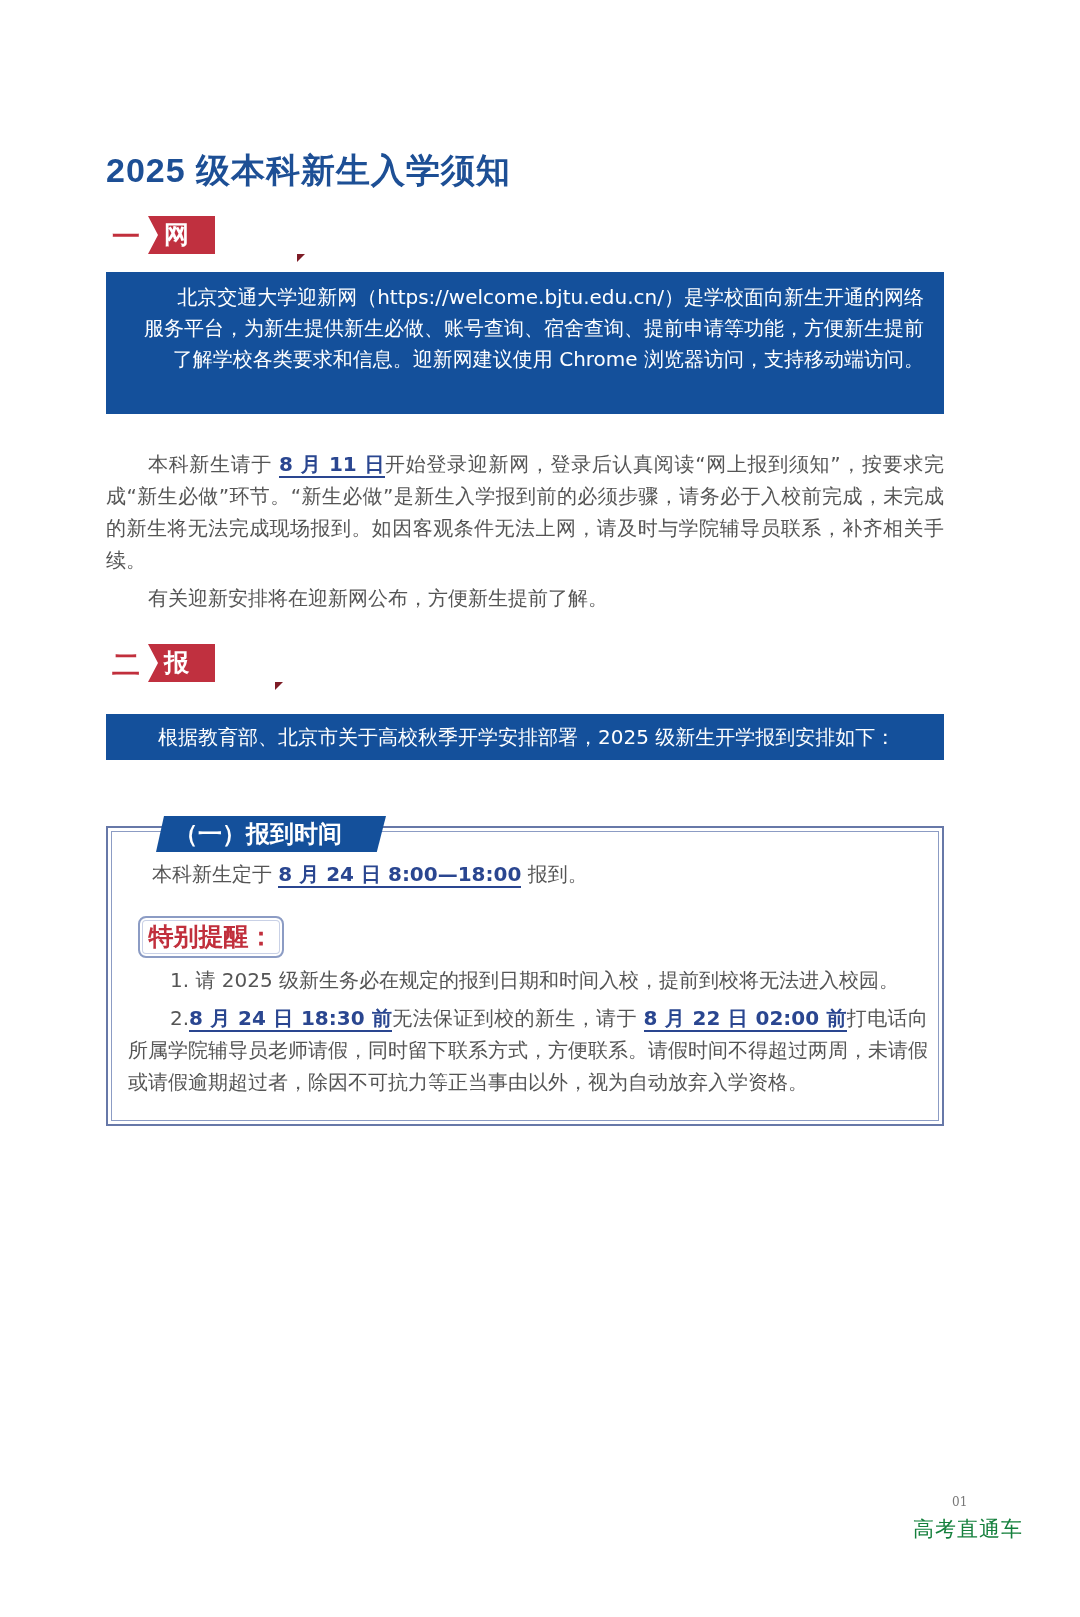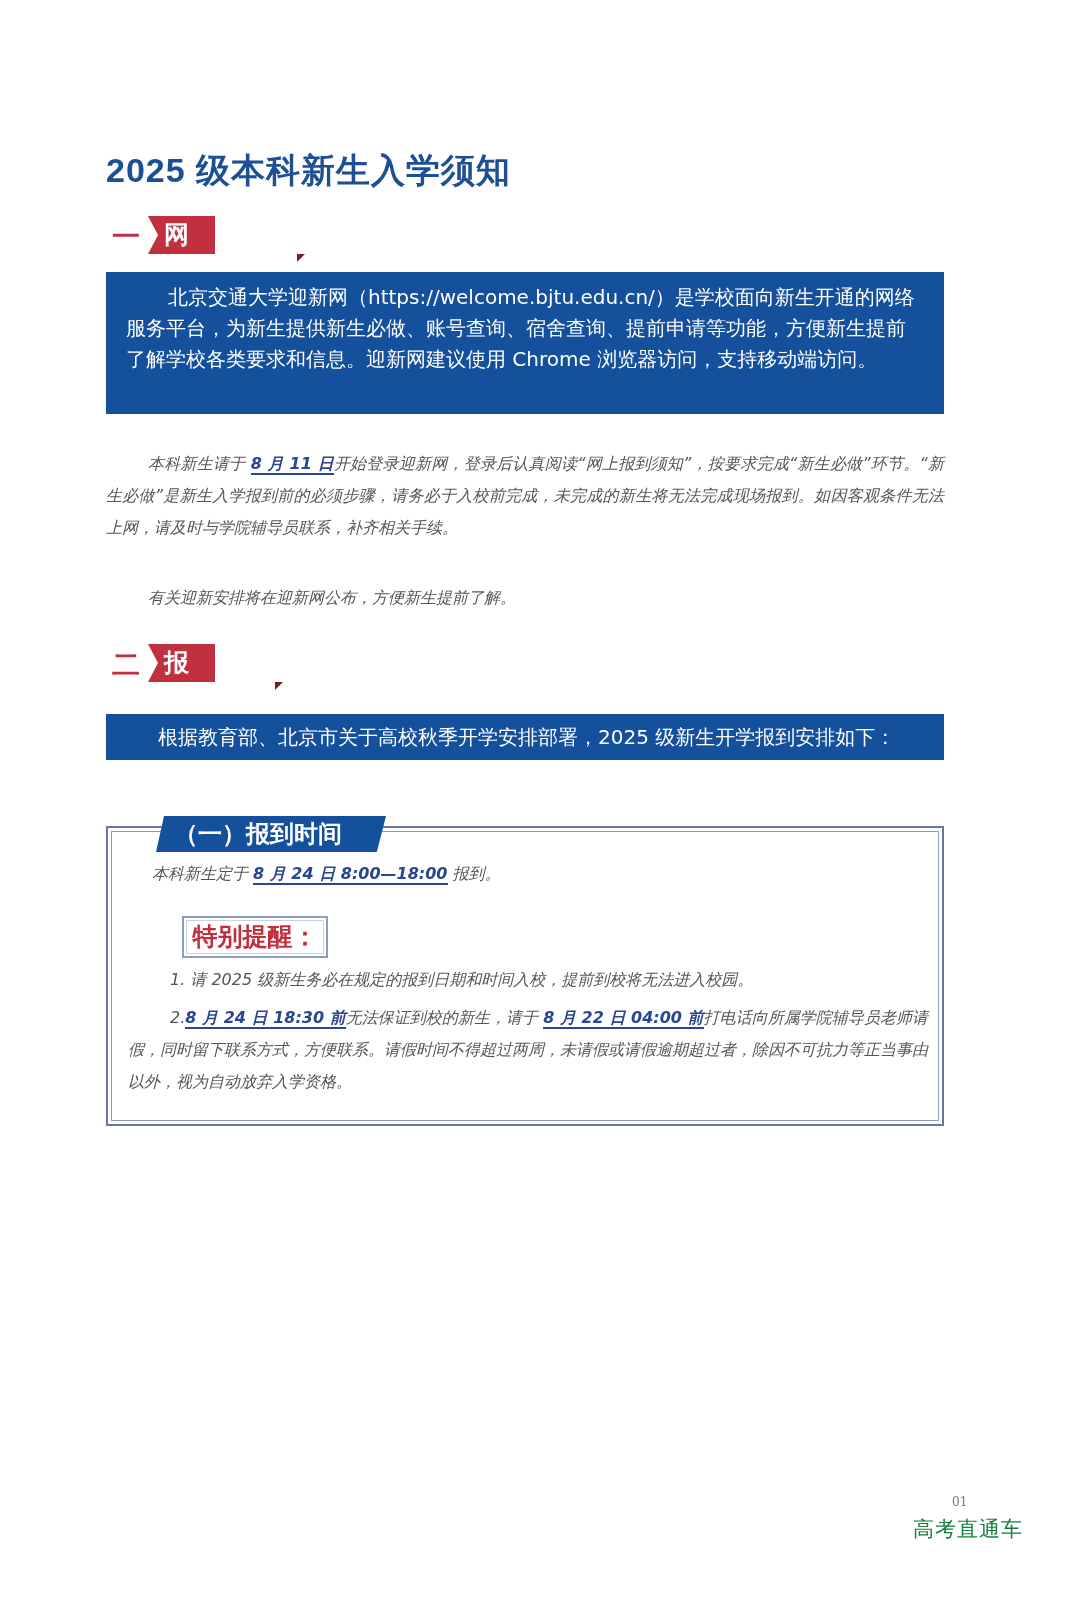--- a/index.html
+++ b/index.html
@@ -27,52 +27,52 @@
     }
     .bluebox {
       position: absolute; left: 106px; width: 838px; background: #14509b; color: #fff;
       font-size: 20px; line-height: 31px;
     }
     .bluebox::before, .bluebox::after {
       content: ""; position: absolute; top: 6px; bottom: 6px; width: 4px; background: #fff;
     }
     .bluebox::before { left: -4px; }
     .bluebox::after { right: -4px; }
-    .para { position: absolute; left: 106px; width: 838px; font-size: 16px; line-height: 32px; color: #555; text-align: justify; font-style: italic; }
+    .para { position: absolute; left: 106px; width: 838px; font-size: 20px; line-height: 32px; color: #555; text-align: justify; }
     .hl { color: #2a4690; font-weight: bold; border-bottom: 2px solid #2a4690; }
     .framebox {
       position: absolute; left: 106px; top: 826px; width: 834px; height: 296px;
       border: 2px solid #6778a8; box-shadow: inset 0 0 0 3px #fff, inset 0 0 0 4px #8c9cc4;
     }
     .frame-tab {
       position: absolute; left: 156px; top: 800px; width: 230px; height: 36px; background: #14509b;
       color: #fff; font-size: 24px; font-weight: bold; line-height: 36px; padding-left: 18px; box-sizing: border-box;
       clip-path: polygon(8px 0, 100% 0, 96% 100%, 0 100%);
       margin-top: 16px;
     }
     .remind {
       position: absolute; left: 138px; top: 916px; width: 142px; height: 38px; border: 2px solid #8c9cc4;
-      border-radius: 0; box-shadow: inset 0 0 0 2px #fff, inset 0 0 0 3px #c9d1e6;
-      color: #c12f3c; font-size: 25px; font-weight: bold; line-height: 38px; text-align: center; margin-left: 44px;
+      border-radius: 8px; box-shadow: inset 0 0 0 2px #fff, inset 0 0 0 3px #c9d1e6;
+      color: #c12f3c; font-size: 25px; font-weight: bold; line-height: 38px; text-align: center;
     }
     .footer-num { position: absolute; left: 952px; top: 1495px; font-size: 12px; color: #777; font-family: "DejaVu Serif", serif; }
     .footer-brand { position: absolute; left: 913px; top: 1515px; font-size: 21px; color: #15803d; letter-spacing: 1px; }
   </style>
 </head>
 <body>
 
 <h1 class="title">2025 级本科新生入学须知</h1>
 
 <div class="section-head" style="top:216px;">
   <span class="num">一</span>
   <span class="tag">网上预报到</span>
   <span class="fold" style="left:185px;top:38px;"></span>
 </div>
 
-<div class="bluebox" style="top:272px;height:142px;padding:10px 20px 0 20px;box-sizing:border-box;text-indent:42px;">
+<div class="bluebox" style="top:272px;height:142px;padding:10px 20px 0 20px;box-sizing:border-box;text-indent:42px;text-align:right;">
   <span>北京交通大学迎新网（https://welcome.bjtu.edu.cn/）是学校面向新生开通的网络服务平台，为新生提供新生必做、账号查询、宿舍查询、提前申请等功能，方便新生提前了解学校各类要求和信息。迎新网建议使用 Chrome 浏览器访问，支持移动端访问。</span>
 </div>
 
 <div class="para" style="top:448px;text-indent:42px;">
   <span>本科新生请于 </span><span class="hl">8 月 11 日</span><span>开始登录迎新网，登录后认真阅读“网上报到须知”，按要求完成“新生必做”环节。“新生必做”是新生入学报到前的必须步骤，请务必于入校前完成，未完成的新生将无法完成现场报到。如因客观条件无法上网，请及时与学院辅导员联系，补齐相关手续。</span>
 </div>
 
 <div class="para" style="top:582px;text-indent:42px;">
   <span>有关迎新安排将在迎新网公布，方便新生提前了解。</span>
 </div>
@@ -94,17 +94,17 @@
   <span>本科新生定于 </span><span class="hl">8 月 24 日 8:00—18:00</span><span> 报到。</span>
 </div>
 
 <div class="remind">特别提醒：</div>
 
 <div class="para" style="top:964px;left:128px;width:800px;text-indent:42px;">
   <span>1. 请 2025 级新生务必在规定的报到日期和时间入校，提前到校将无法进入校园。</span>
 </div>
 
 <div class="para" style="top:1002px;left:128px;width:800px;text-indent:42px;">
-  <span>2.</span><span class="hl">8 月 24 日 18:30 前</span><span>无法保证到校的新生，请于 </span><span class="hl">8 月 22 日 04:00 前</span><span>打电话向所属学院辅导员老师请假，同时留下联系方式，方便联系。请假时间不得超过两周，未请假或请假逾期超过者，除因不可抗力等正当事由以外，视为自动放弃入学资格。</span>
+  <span>2.</span><span class="hl">8 月 24 日 18:30 前</span><span>无法保证到校的新生，请于 </span><span class="hl">8 月 22 日 02:00 前</span><span>打电话向所属学院辅导员老师请假，同时留下联系方式，方便联系。请假时间不得超过两周，未请假或请假逾期超过者，除因不可抗力等正当事由以外，视为自动放弃入学资格。</span>
 </div>
 
 <div class="footer-num">01</div>
 <div class="footer-brand">高考直通车</div>
 
 </body></html>

